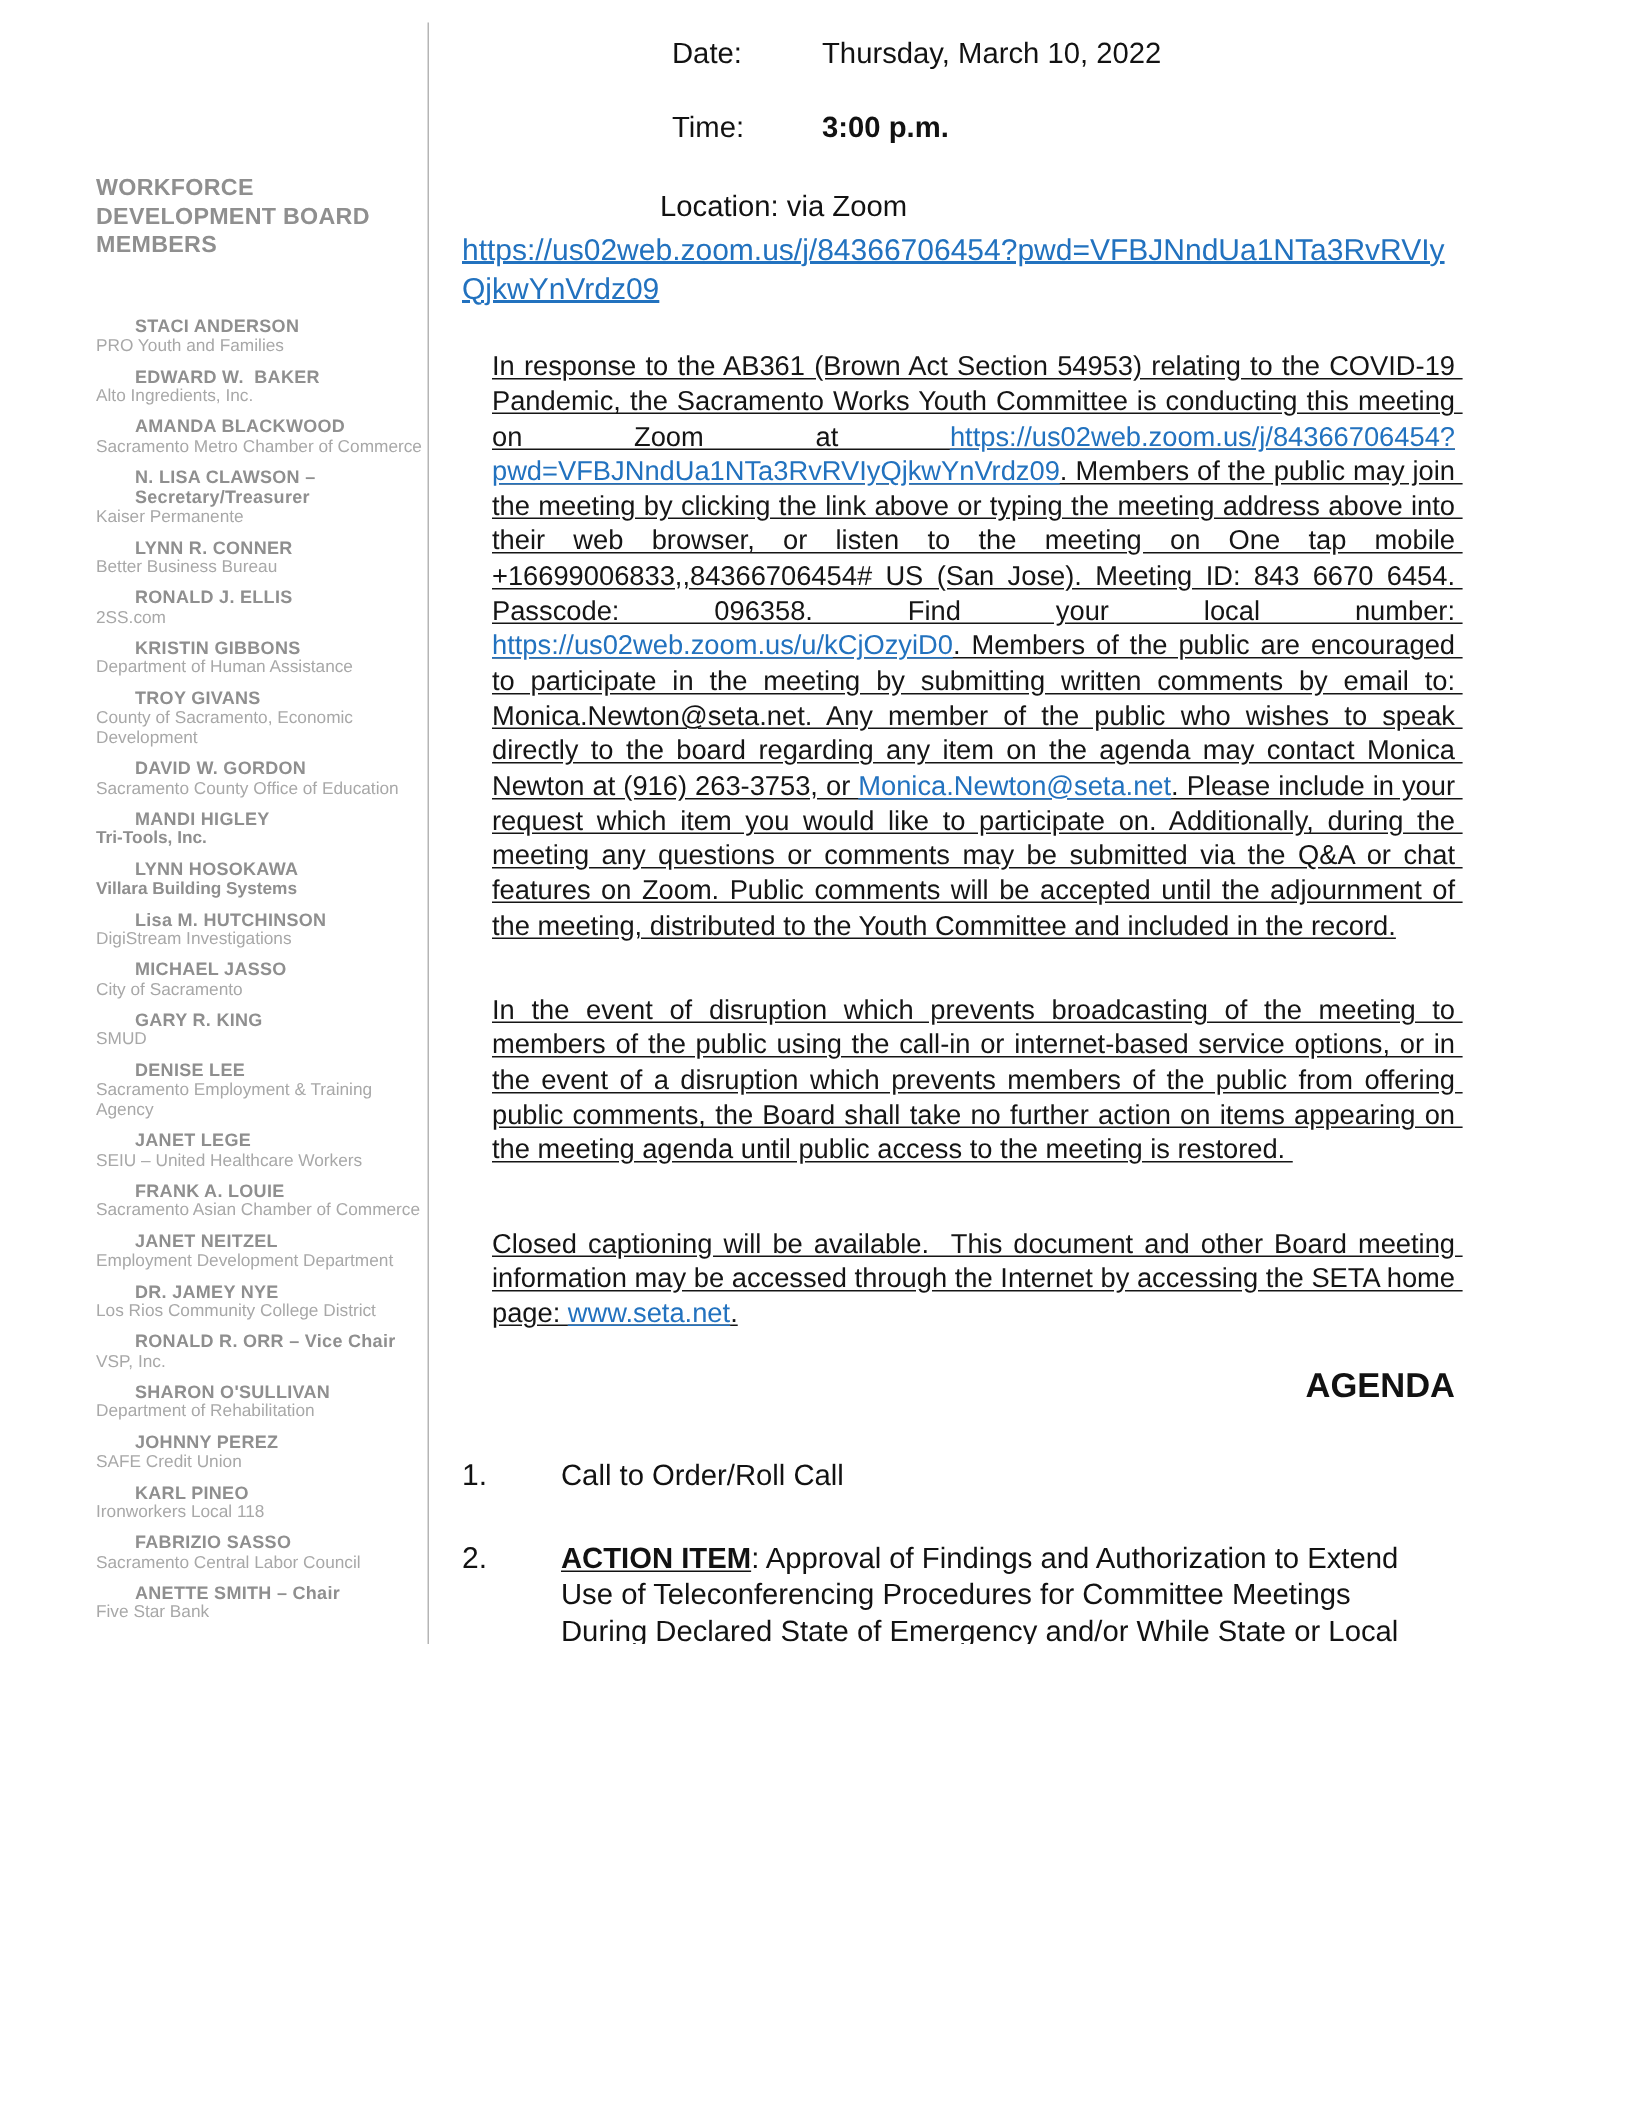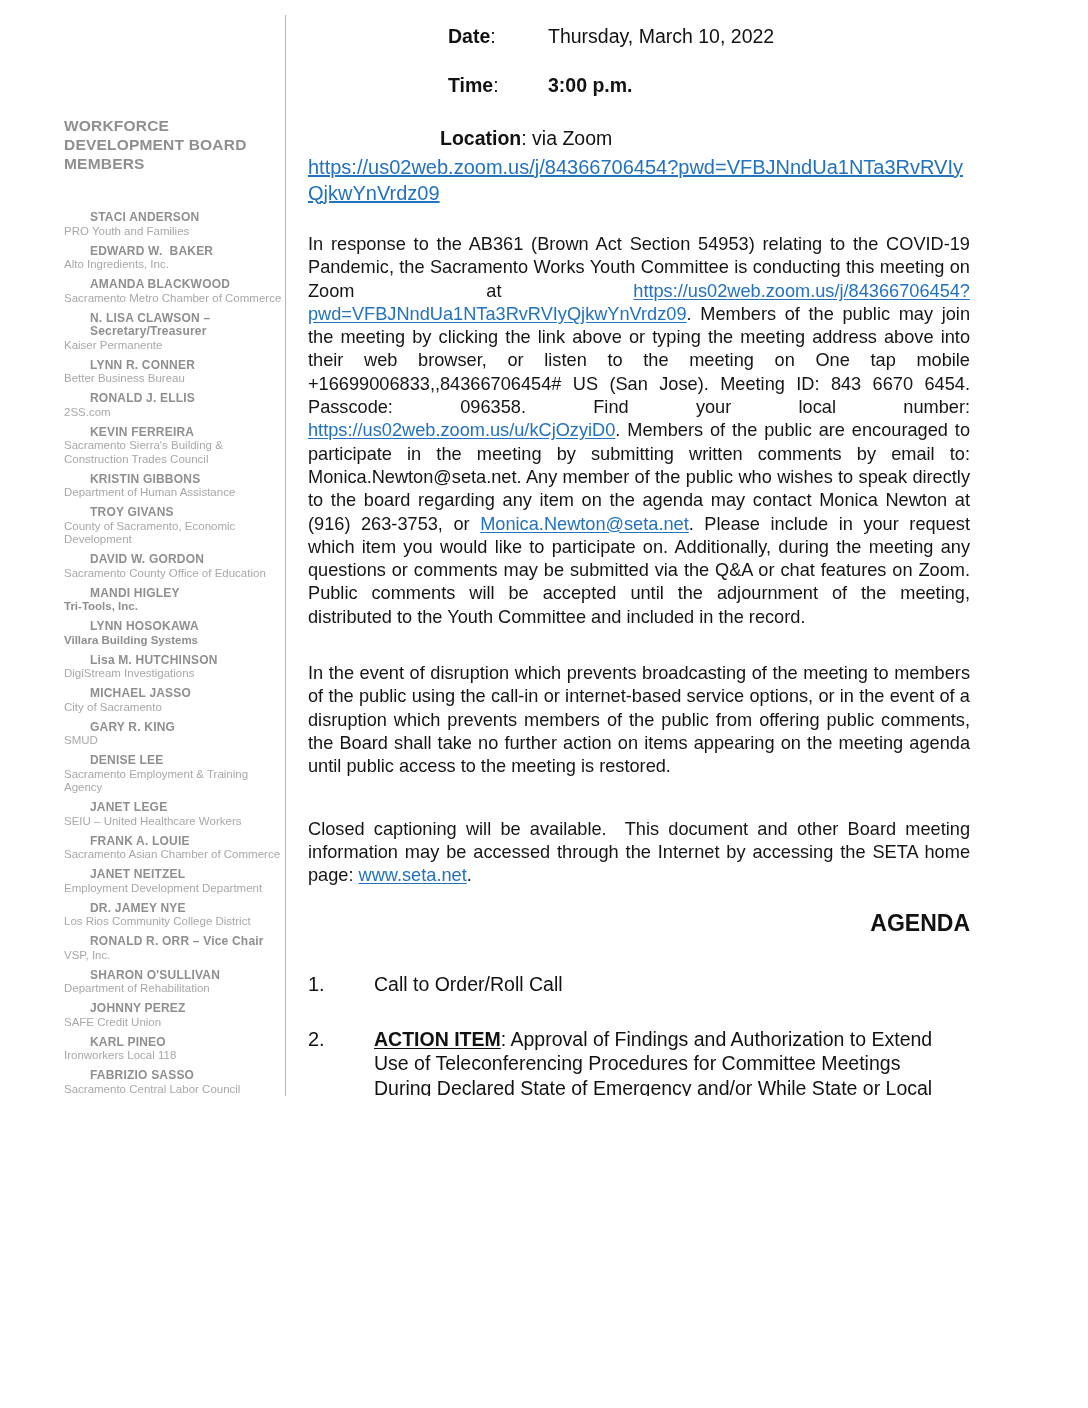--- a/index.html
+++ b/index.html
@@ -65,37 +65,39 @@
   }
   .wordmark b{font-weight:bold;letter-spacing:.5px;}
   .doc-title{
     margin-top:16px;text-align:center;
     font-size:19.5px;font-weight:bold;line-height:24px;
   }
   .meta{margin-top:24px;}
   .meta-row{display:flex;margin-left:140px;font-size:19.5px;line-height:24px;}
   .row-time{margin-top:25px;}
   .meta-label-wrap{width:100px;flex:none;}
-  .meta-label{font-weight:bold;}
+  .meta-label{font-weight:normal;}
   .meta-value{}
   .meta-value.bold{font-weight:bold;}
   .row-loc{margin-left:132px;margin-top:29px;font-size:19.5px;line-height:24px;}
   .big-link{
     display:block;margin-top:5px;
     font-size:20px;line-height:25.5px;
     color:var(--link-blue);text-decoration:underline;
     overflow-wrap:anywhere;word-break:break-all;
     cursor:pointer;
   }
   .body-par{
     font-size:18.2px;line-height:23.3px;
     text-align:justify;text-align-last:left;
+    text-decoration:underline;
     text-underline-offset:2px;
     white-space:pre-wrap;
     color:#151515;
+    margin-left:20px;
   }
   #par1{margin-top:27px;}
   #par2{margin-top:33px;}
   #par3{margin-top:39px;}
   .lnk{
     color:var(--link-blue);text-decoration:underline;cursor:pointer;
     overflow-wrap:anywhere;
   }
   .agenda-heading{
     margin-top:24px;text-align:right;
@@ -133,24 +135,20 @@
         </div>
         <div class="member">
           <div class="m-name">LYNN R. CONNER</div>
           <div class="m-org">Better Business Bureau</div>
         </div>
         <div class="member">
           <div class="m-name">RONALD J. ELLIS</div>
           <div class="m-org">2SS.com</div>
         </div>
         <div class="member">
-          <div class="m-name">KEVIN FERREIRA</div>
-          <div class="m-org">Sacramento Sierra's Building &amp; Construction Trades Council</div>
-        </div>
-        <div class="member">
           <div class="m-name">KRISTIN GIBBONS</div>
           <div class="m-org">Department of Human Assistance</div>
         </div>
         <div class="member">
           <div class="m-name">TROY GIVANS</div>
           <div class="m-org">County of Sacramento, Economic Development</div>
         </div>
         <div class="member">
           <div class="m-name">DAVID W. GORDON</div>
           <div class="m-org">Sacramento County Office of Education</div>

